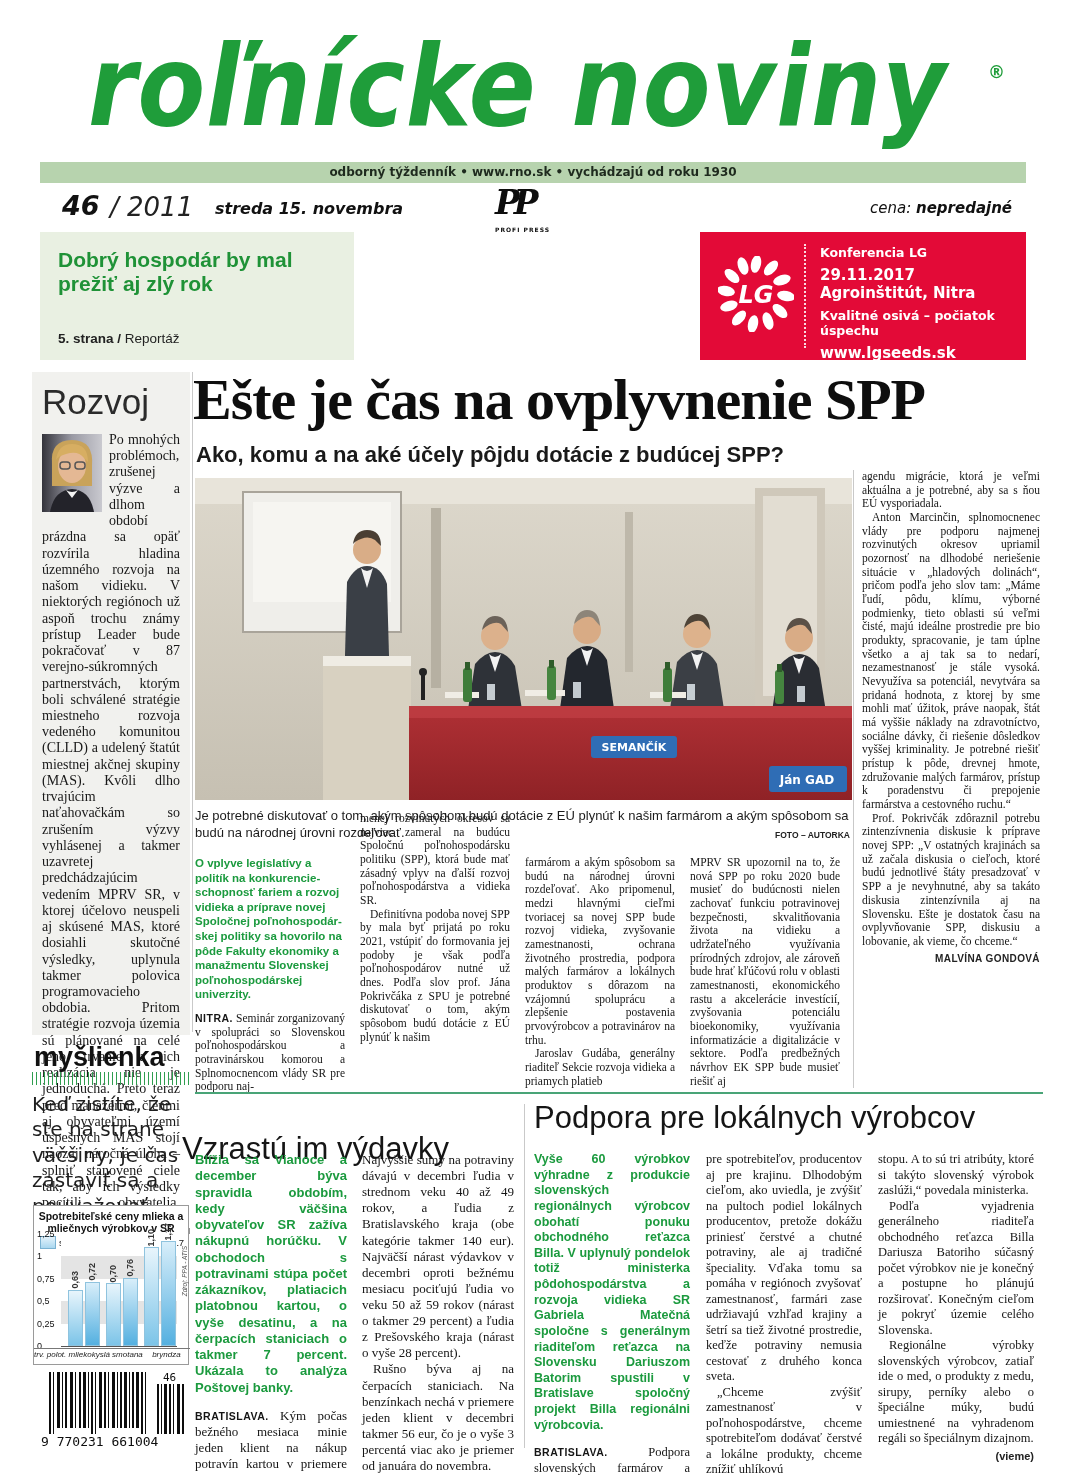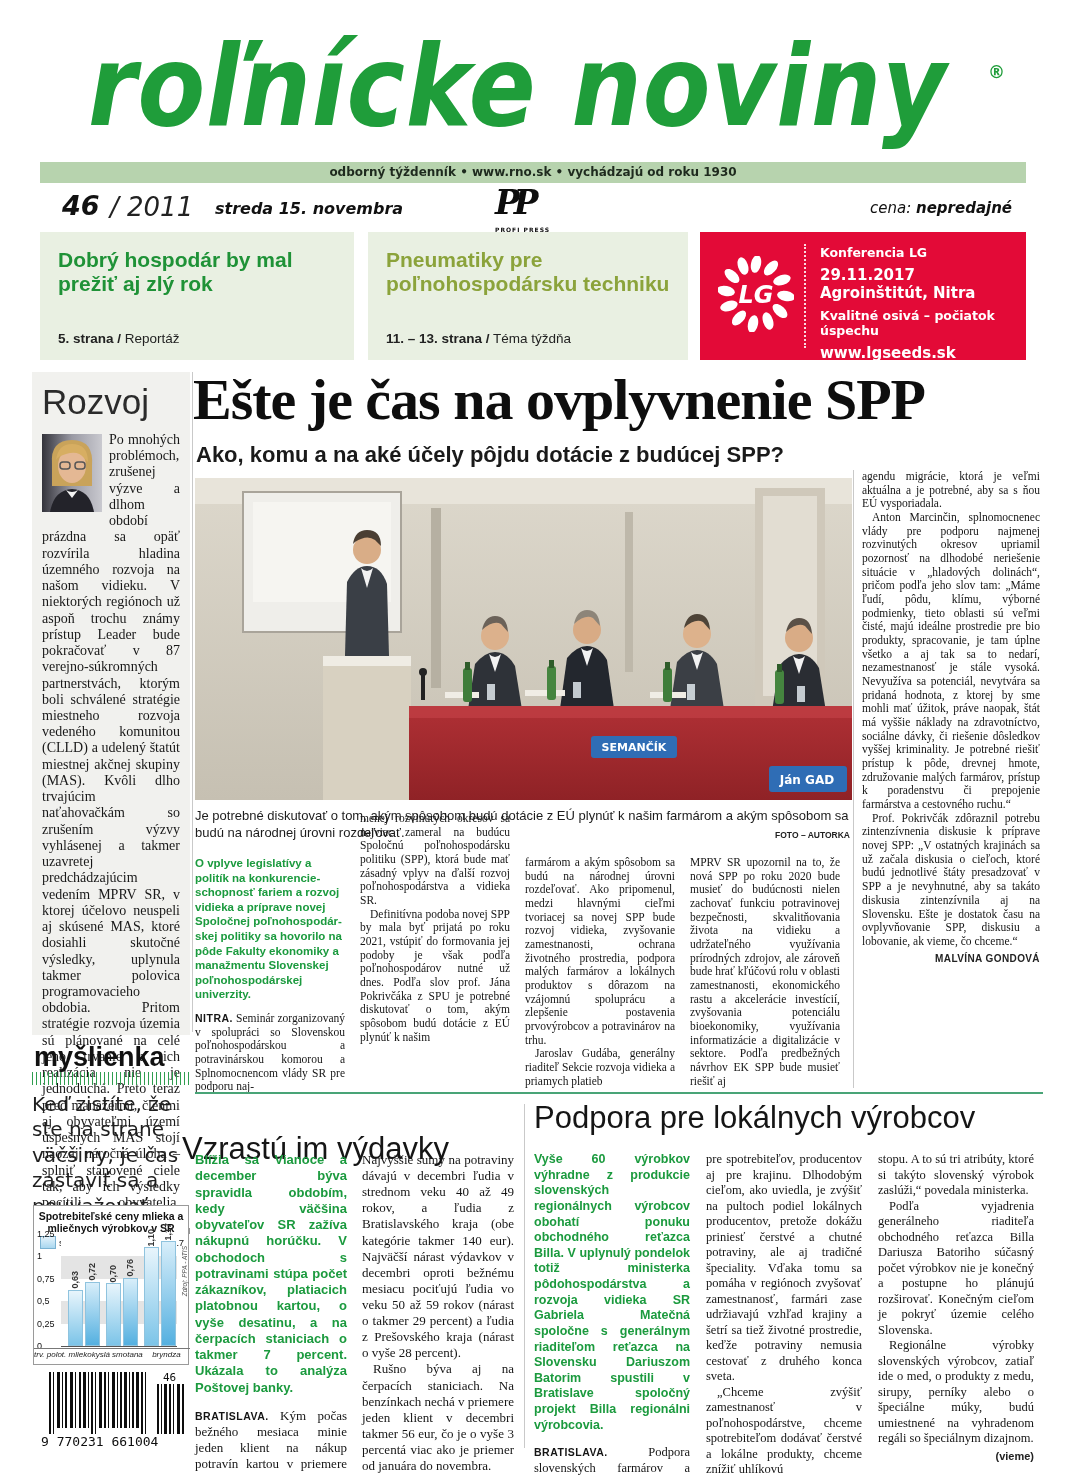--- a/index.html
+++ b/index.html
@@ -151,24 +151,20 @@
     <span class="pp-logo">
       <span class="pp-mono">PP</span><br>
       <span class="pp-sub">PROFI PRESS</span>
     </span>
     <span class="price"><span>cena: </span><b>nepredajné</b></span>
   </div>
 
   <div class="teaser teaser1">
     <div class="teaser-title t-green">Dobrý hospodár by mal prežiť aj zlý rok</div>
     <div class="teaser-page"><b>5. strana /</b><span> Reportáž</span></div>
-  </div>
-  <div class="teaser teaser2">
-    <div class="teaser-title t-olive">Pneumatiky pre poľnohospodársku techniku</div>
-    <div class="teaser-page"><b>11. – 13. strana /</b><span> Téma týždňa</span></div>
   </div>
 
   <div class="ad">
     <svg class="lg-logo" width="76" height="76" viewBox="0 0 76 76">
       <g fill="#ffffff">
         <g id="petals">
           <ellipse cx="38" cy="8" rx="5" ry="9" transform="rotate(12 38 8)"></ellipse>
           <ellipse cx="53" cy="12" rx="5" ry="9" transform="rotate(42 53 12)"></ellipse>
           <ellipse cx="64" cy="24" rx="5" ry="9" transform="rotate(72 64 24)"></ellipse>
           <ellipse cx="68" cy="40" rx="5" ry="9" transform="rotate(102 68 40)"></ellipse>

